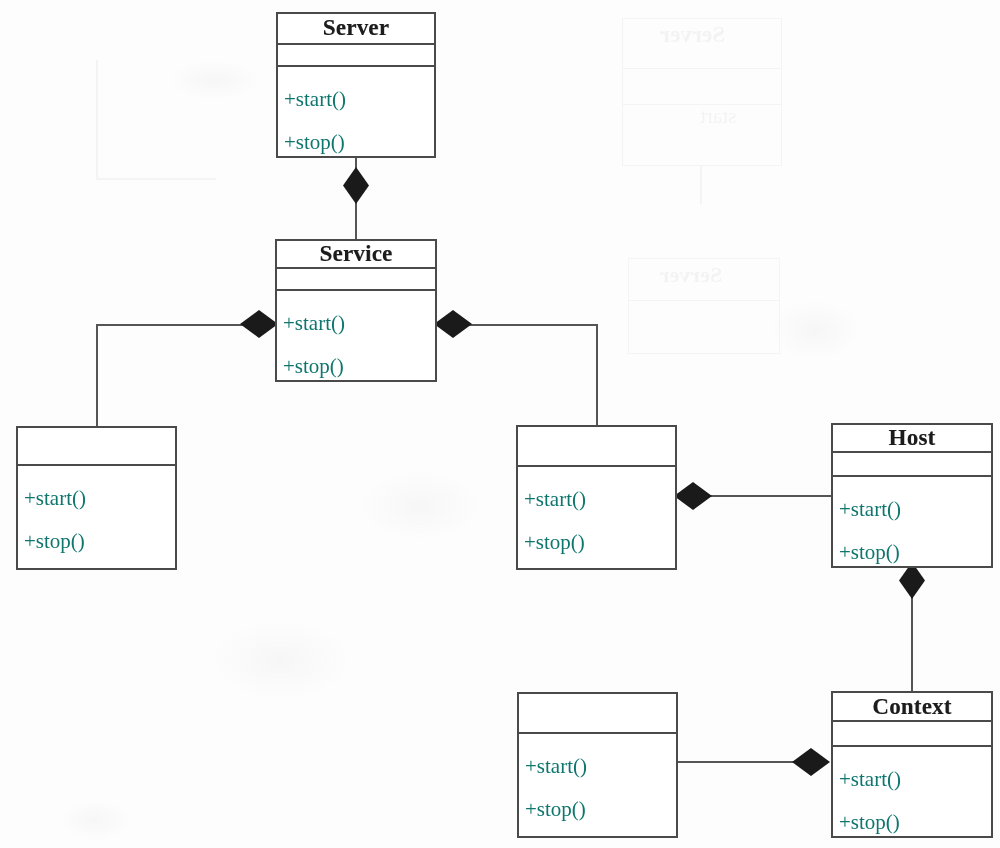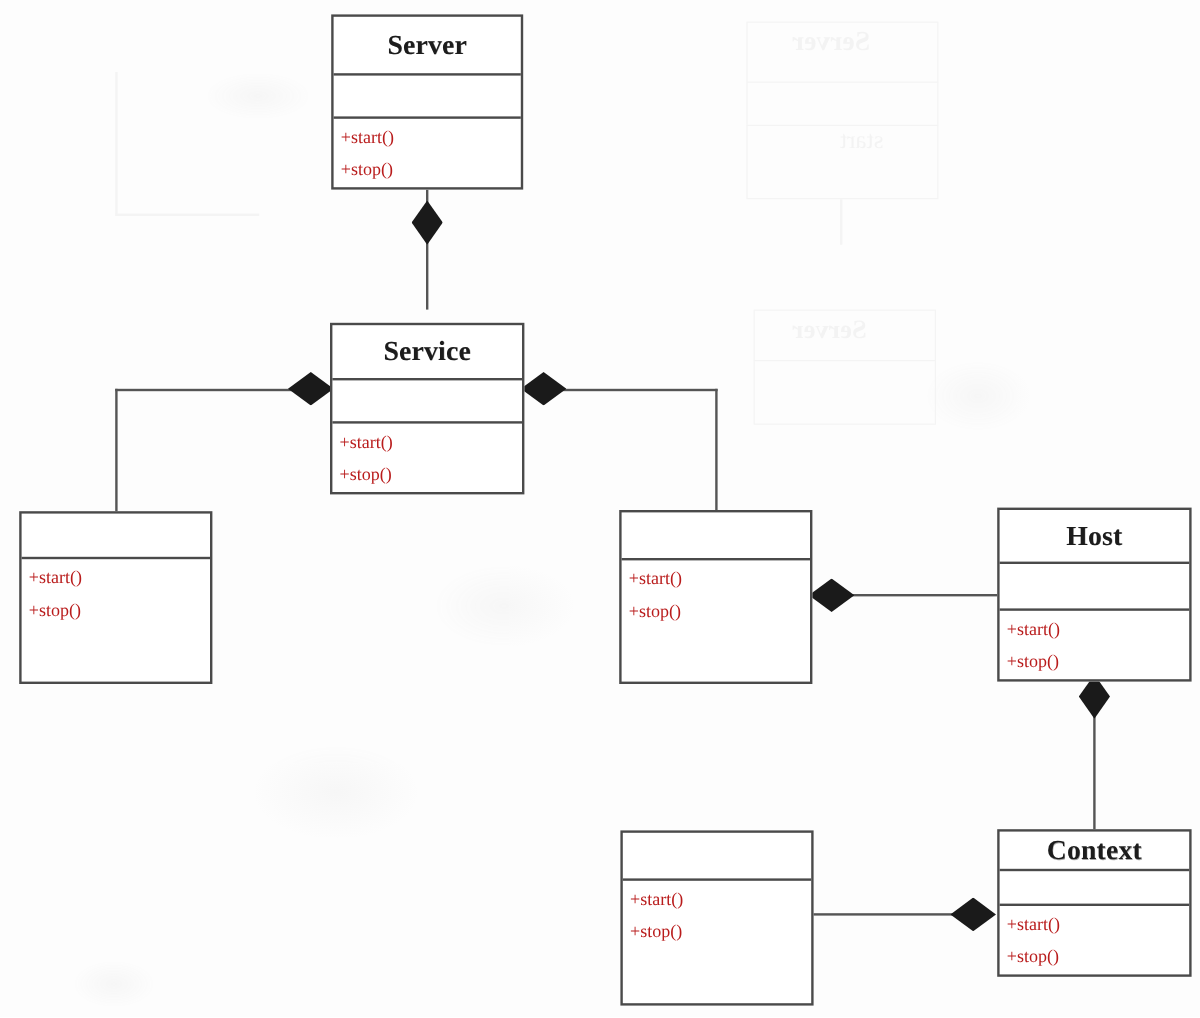--- a/index.html
+++ b/index.html
@@ -98,24 +98,25 @@
     border-bottom: 2px solid #4a4a4a;
   }
   .uml-ops {
     box-sizing: border-box;
     padding: 3px 0 0 6px;
     display: flex;
     flex-direction: column;
     justify-content: flex-start;
   }
   .uml-op {
-    font-size: 15px;
+    font-size: 21px;
     line-height: 27px;
-    color: #b91c1c;
+    color: #0f766e;
     white-space: nowrap;
+    margin-top: 16px;
   }
 </style>
 </head>
 <body>
 
 <div id="canvas">
 
   <div class="ghost-layer">
     <div class="ghost-box" style="left:622px; top:18px; width:160px; height:148px;"></div>
     <div class="ghost-sep" style="left:622px; top:68px; width:160px;"></div>
@@ -160,21 +161,21 @@
 
   <div class="uml-class" style="left:276px; top:12px; width:160px; height:146px;">
     <div class="uml-title" style="height:50px;">Server</div>
     <div class="uml-attrs" style="height:36px;"></div>
     <div class="uml-ops" style="flex:1;">
       <div class="uml-op">+start()</div>
       <div class="uml-op">+stop()</div>
     </div>
   </div>
 
-  <div class="uml-class" style="left:275px; top:269px; width:162px; height:143px;">
+  <div class="uml-class" style="left:275px; top:239px; width:162px; height:143px;">
     <div class="uml-title" style="height:48px;">Service</div>
     <div class="uml-attrs" style="height:38px;"></div>
     <div class="uml-ops" style="flex:1;">
       <div class="uml-op">+start()</div>
       <div class="uml-op">+stop()</div>
     </div>
   </div>
 
   <div class="uml-class" style="left:16px; top:426px; width:161px; height:144px;">
     <div class="uml-attrs" style="height:38px;"></div>
@@ -202,21 +203,21 @@
   </div>
 
   <div class="uml-class" style="left:517px; top:692px; width:161px; height:146px;">
     <div class="uml-attrs" style="height:40px;"></div>
     <div class="uml-ops" style="flex:1;">
       <div class="uml-op">+start()</div>
       <div class="uml-op">+stop()</div>
     </div>
   </div>
 
-  <div class="uml-class" style="left:831px; top:691px; width:162px; height:123px;">
+  <div class="uml-class" style="left:831px; top:691px; width:162px; height:147px;">
     <div class="uml-title" style="height:47px;">Context</div>
     <div class="uml-attrs" style="height:40px;"></div>
     <div class="uml-ops" style="flex:1;">
       <div class="uml-op">+start()</div>
       <div class="uml-op">+stop()</div>
     </div>
   </div>
 
 </div>
 

